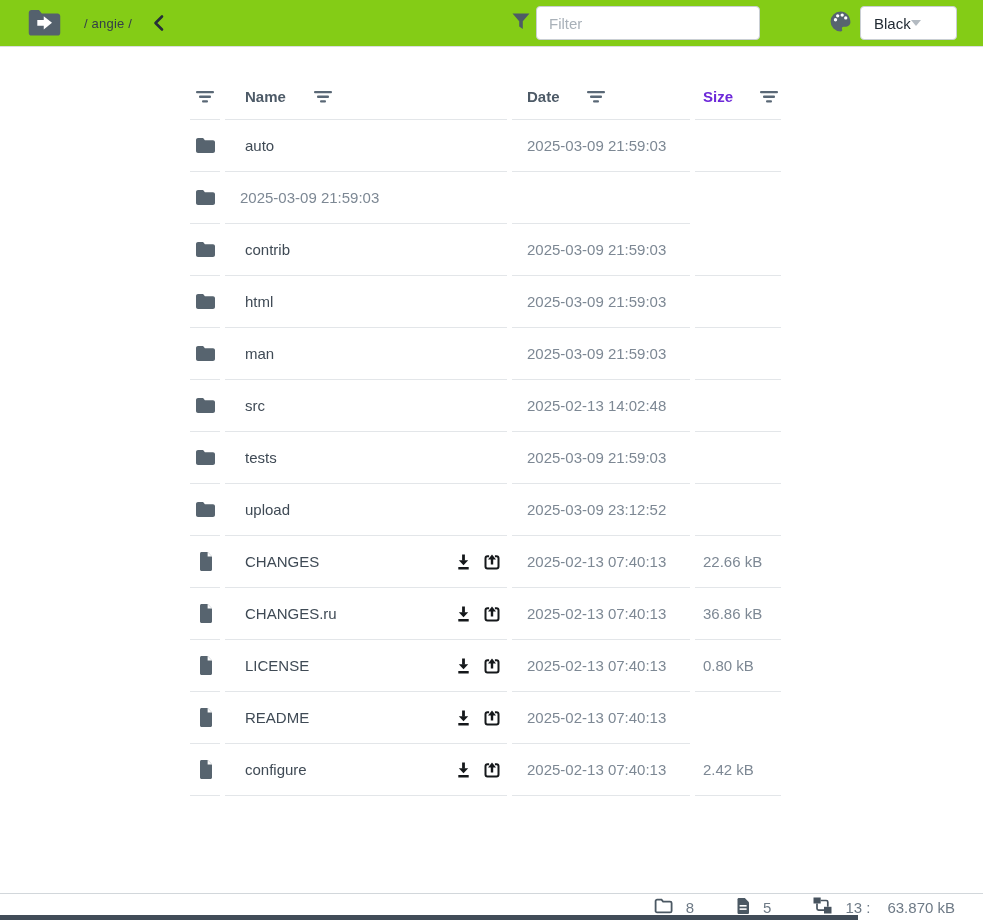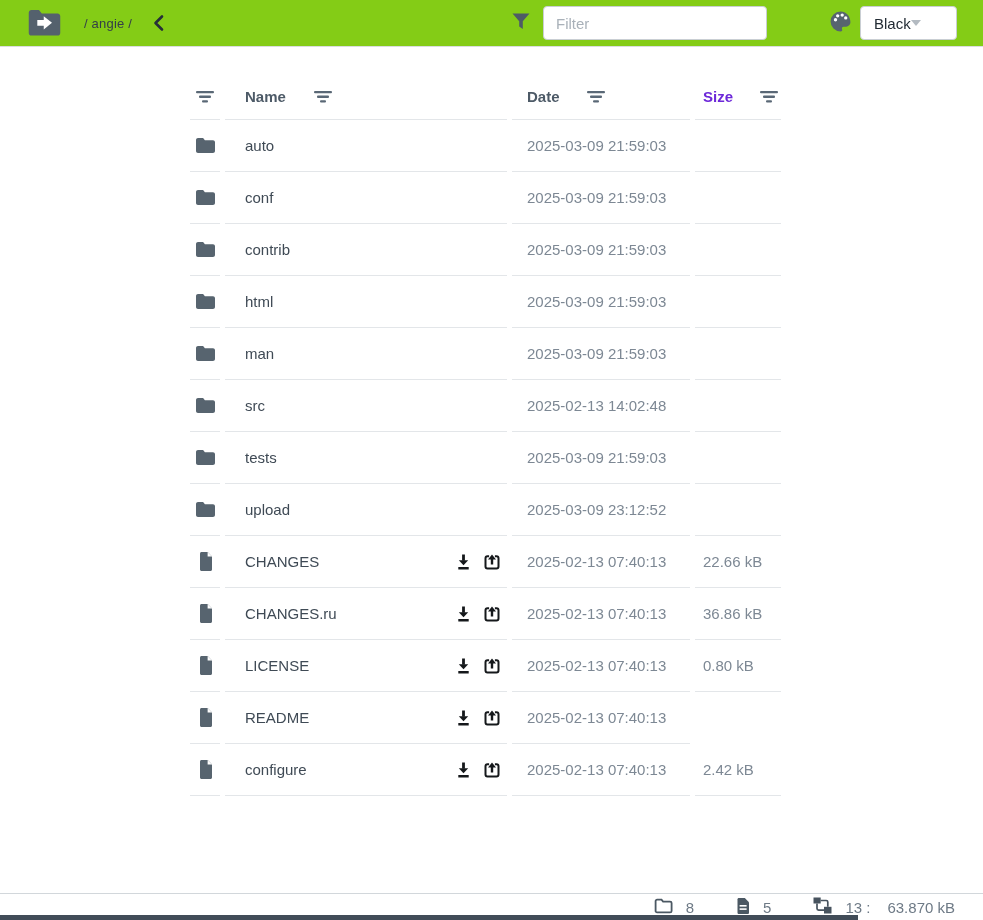--- a/index.html
+++ b/index.html
@@ -11,21 +11,21 @@
   }
   
   .topbar{
     position:relative;height:46px;border-bottom:1px solid #dadde0;
     display:flex;align-items:center;background:#84cc16;
   }
   .topbar-left{display:flex;align-items:center;margin-left:26px;}
   .logo{width:37px;height:30px;display:flex;align-items:center;cursor:pointer;}
   .breadcrumb{margin-left:21px;font-size:13px;color:#343e48;cursor:pointer;letter-spacing:.2px;}
   .back{margin-left:20px;display:flex;align-items:center;cursor:pointer;}
-  .topbar-center{position:absolute;left:512px;top:0;height:46px;display:flex;align-items:center;gap:13px;}
+  .topbar-center{position:absolute;left:512px;top:0;height:46px;display:flex;align-items:center;gap:6px;}
   .filter-input{
     width:198px;height:32px;border:1px solid #c9ced3;border-radius:4px;
     font-size:15px;color:#333c45;padding:0 12px;outline:none;
     font-family:"Liberation Sans","DejaVu Sans",sans-serif;
   }
   .filter-input::placeholder{color:#a9b1b9;}
   .topbar-right{position:absolute;right:26px;top:0;height:46px;display:flex;align-items:center;gap:8px;}
   .theme-select{
     width:71px;height:32px;border:1px solid #c9ced3;border-radius:4px;
     display:flex;align-items:center;justify-content:flex-start;
@@ -166,23 +166,20 @@
         </div>
         <div class="cell c-date">2025-03-09 21:59:03</div>
         <div class="cell c-size"></div>
       </div>
       <div class="row">
         <div class="cell c-icon">
           <svg width="21" height="17" viewBox="0 0 21 17">
             <path d="M1 3 c0-1.1 .9-2 2-2 h5.1 l1.8 2.2 H18 c1.1 0 2 .9 2 2 V14 c0 1.1-.9 2-2 2 H3 c-1.1 0-2-.9-2-2 Z" fill="#57646f"></path>
           </svg>
         </div>
-        <div class="cell c-name">
-          <span class="nm">conf</span>
-        </div>
         <div class="cell c-date">2025-03-09 21:59:03</div>
         <div class="cell c-size"></div>
       </div>
       <div class="row">
         <div class="cell c-icon">
           <svg width="21" height="17" viewBox="0 0 21 17">
             <path d="M1 3 c0-1.1 .9-2 2-2 h5.1 l1.8 2.2 H18 c1.1 0 2 .9 2 2 V14 c0 1.1-.9 2-2 2 H3 c-1.1 0-2-.9-2-2 Z" fill="#57646f"></path>
           </svg>
         </div>
         <div class="cell c-name">

